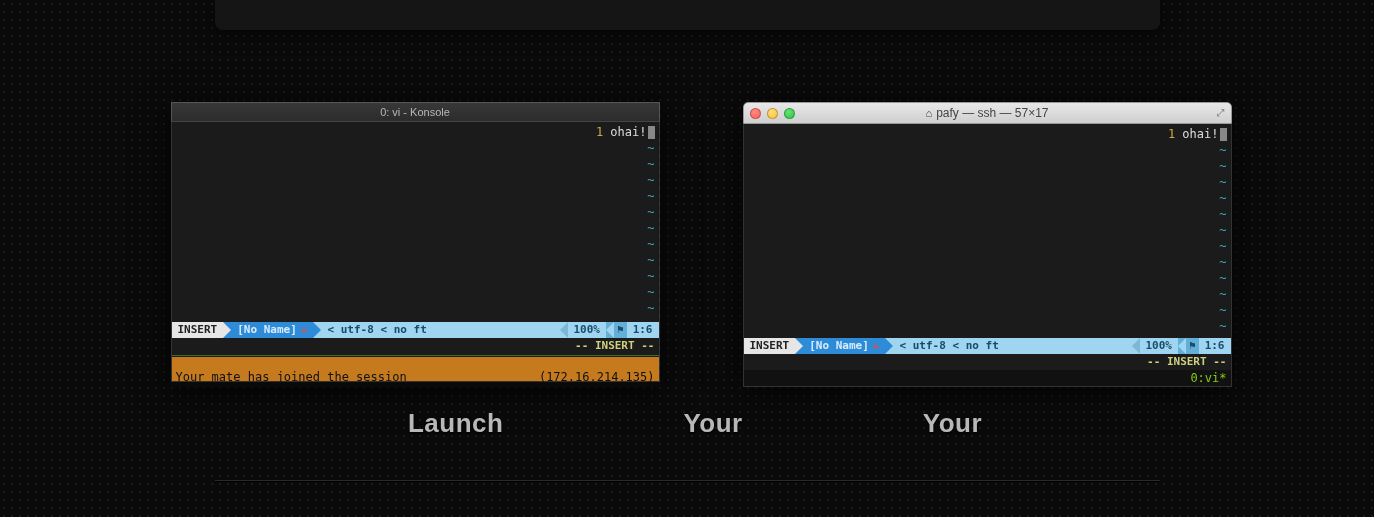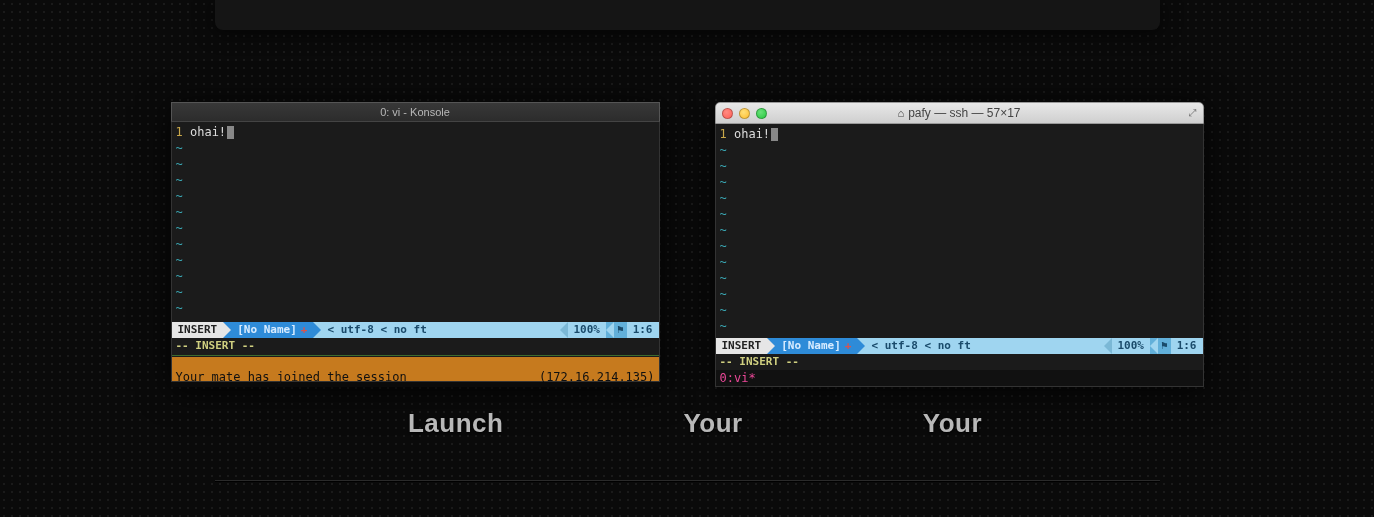--- a/index.html
+++ b/index.html
@@ -24,20 +24,21 @@
     position: absolute;
     top: 102px;
     left: 0; right: 0;
     display: flex;
     justify-content: center;
     gap: 55px;
   }
   .term-window {
     width: 489px;
     box-shadow: 0 4px 30px rgba(0,0,0,0.8);
+    margin-left: 28px;
   }
   
   .titlebar-linux {
     height: 20px;
     background: linear-gradient(#383838, #2c2c2c);
     border: 1px solid #555;
     border-bottom: 1px solid #444;
     color: #b8b8b8;
     font-size: 11px;
     text-align: center;
@@ -68,20 +69,21 @@
   .mac-right-icon { margin-left: auto; font-size: 10px; color: #666; }
   .term-body {
     background: #1b1b1b;
     border: 1px solid #333;
     border-top: none;
     font-family: "Menlo", "Consolas", monospace;
     font-size: 12px;
     line-height: 16px;
     color: #ddd;
     position: relative;
+    text-align: right;
   }
   .term-linux .term-body { height: 260px; }
   .term-mac .term-body { height: 263px; }
   .term-content { padding: 2px 4px; }
   .line { white-space: pre; }
   .lineno { color: #c9a84a; }
   .tilde { color: #3aa7b3; }
   .cursor-block {
     display: inline-block;
     width: 7px; height: 13px;
@@ -120,21 +122,21 @@
   .insert-line { color:#d0d080; padding:0 4px; height:16px; line-height:16px; font-family:"Menlo","Consolas",monospace; font-size:11px; font-weight:bold;}
   .green-rule { height:1px; background:#3c6b2e; margin:1px 0;}
   .notice {
     background:#c67a1e; color:#101010;
     font-family:"Menlo","Consolas",monospace;
     font-size:12px; line-height:16px; height:16px;
     padding:12px 4px; white-space:pre;
     display:flex; justify-content:space-between;
   }
   .tmux-status {
-    color:#ec4899; font-family:"Menlo","Consolas",monospace;
+    color:#84cc16; font-family:"Menlo","Consolas",monospace;
     font-size:12px; padding:0 4px; height:16px; line-height:16px;
     background:#111;
   }
   
   .labels {
     position:absolute;
     top: 408px;
     left:0; right:0;
     display:flex; justify-content:center; gap:180px;
     color:#b8b8b8;

